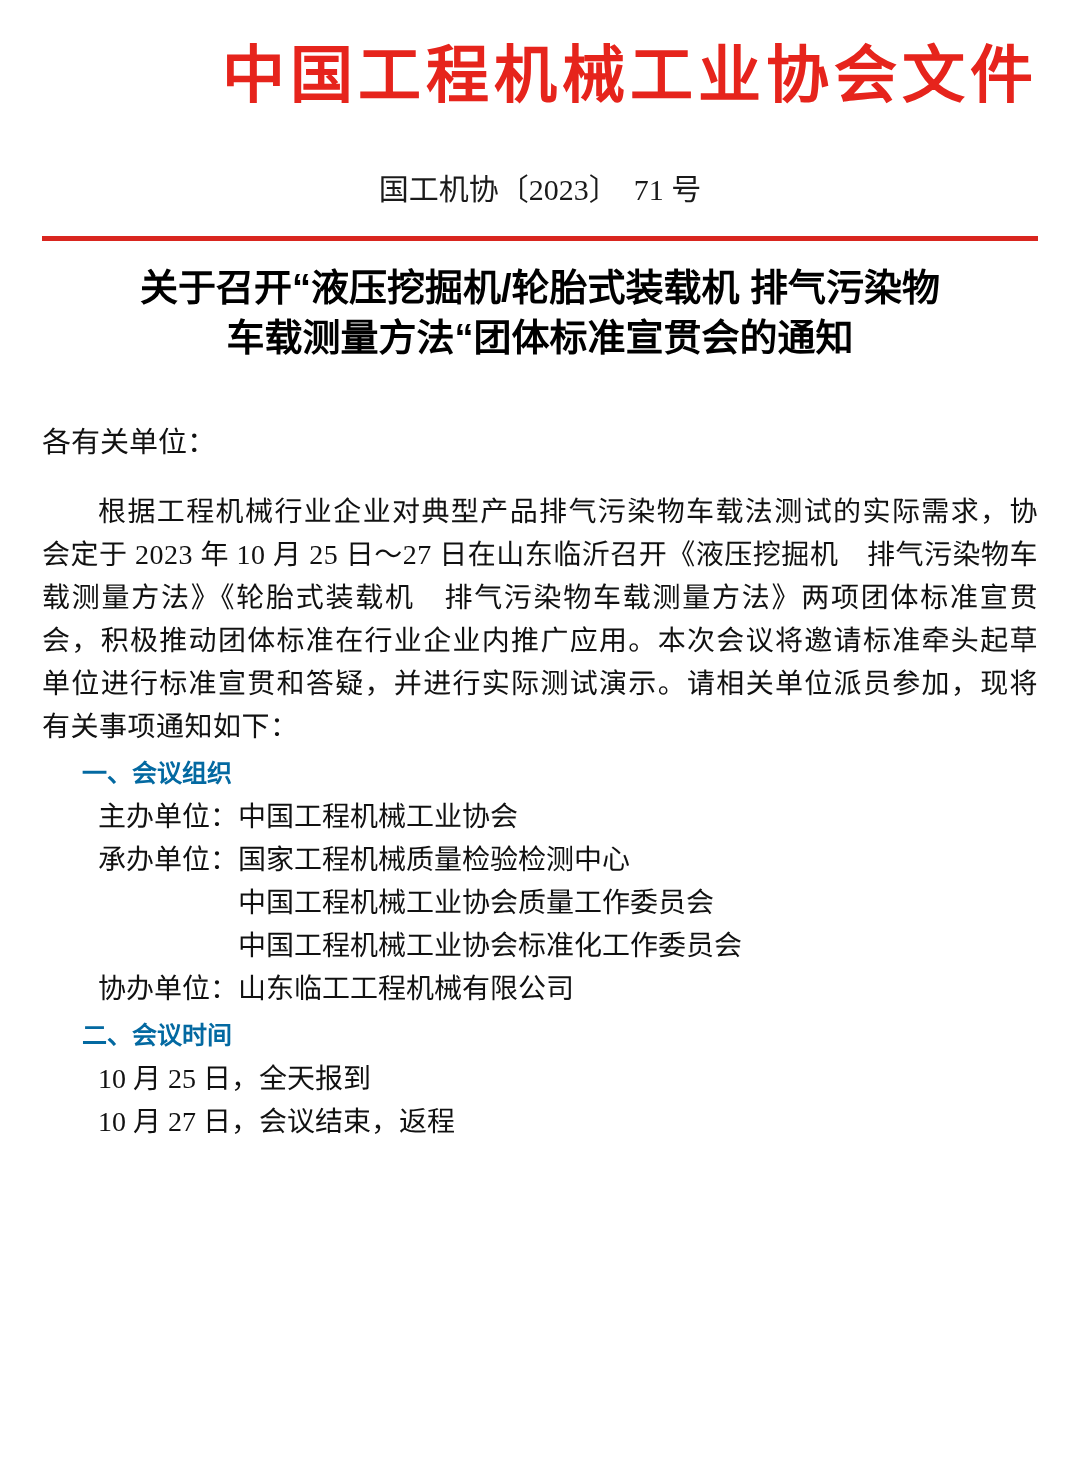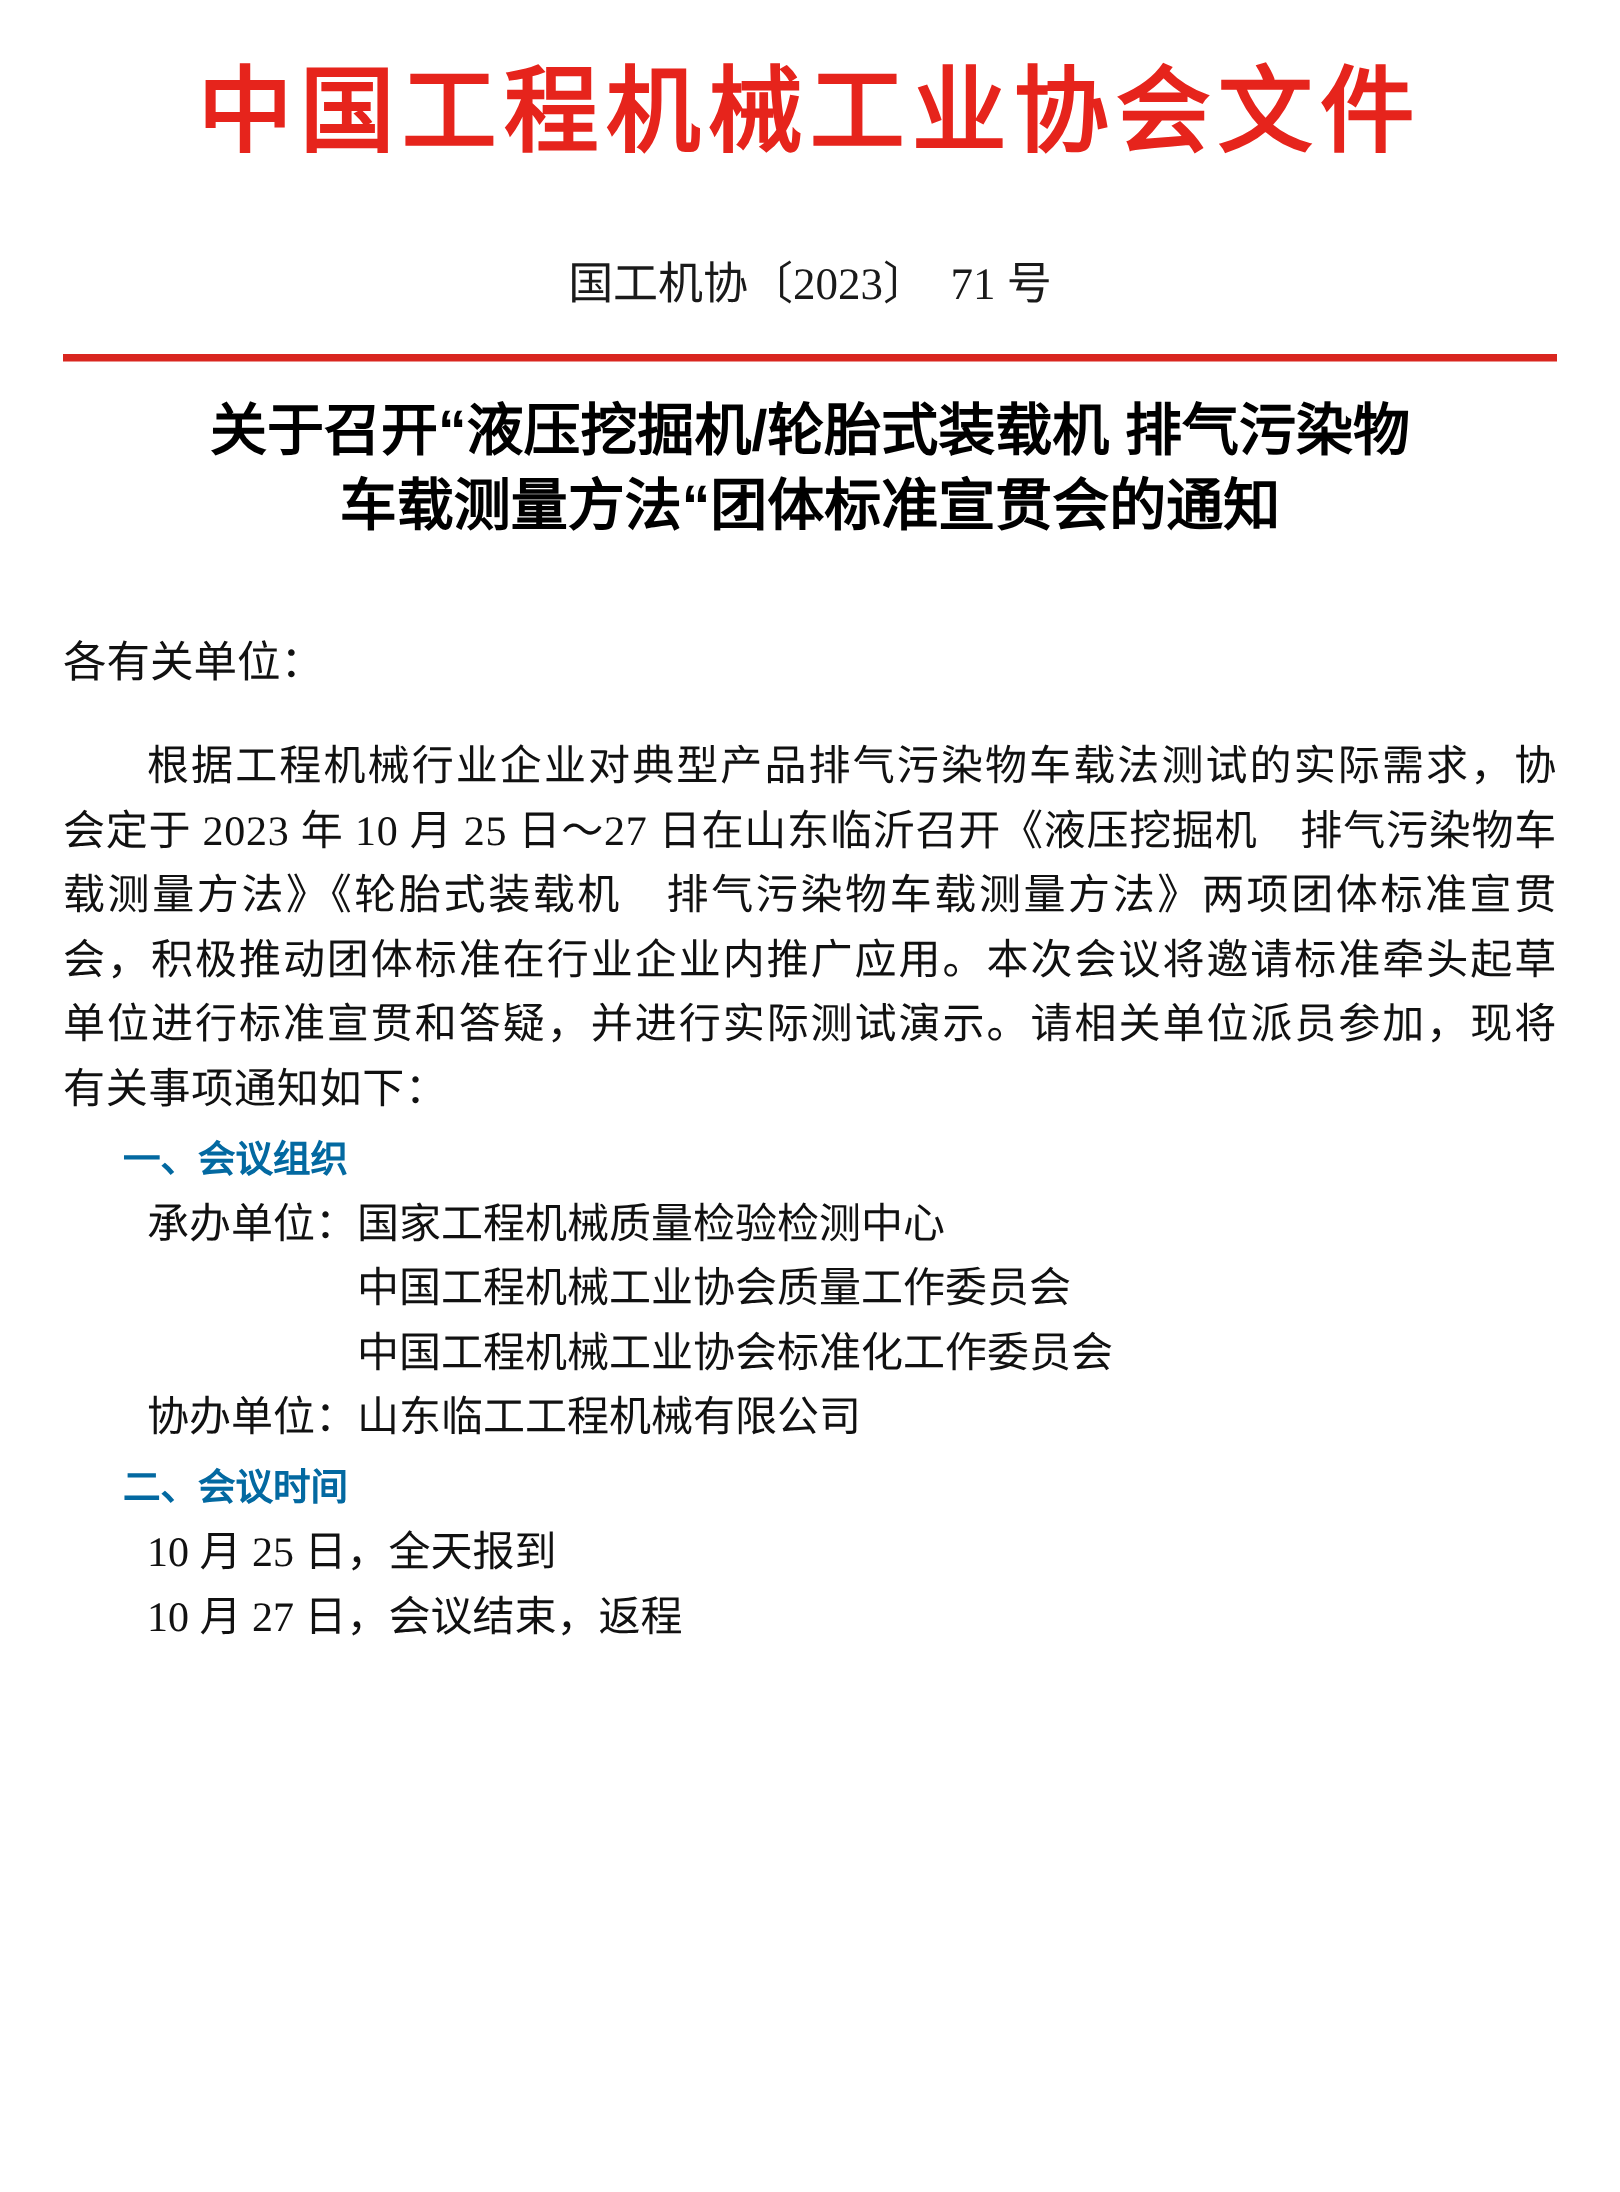--- a/index.html
+++ b/index.html
@@ -16,21 +16,21 @@
   }
   .page {
     box-sizing: border-box;
     width: 1080px;
     height: 1461px;
     padding: 0 42px;
     background: #ffffff;
   }
   .org-title {
     margin-top: 30px;
-    text-align: center;
+    text-align: right;
     font-family: "Liberation Sans", "DejaVu Sans", sans-serif;
     font-weight: bold;
     font-size: 63px;
     line-height: 90px;
     letter-spacing: 5px;
     color: #e6241c;
     white-space: nowrap;
   }
   .doc-number {
     margin-top: 52px;
@@ -105,20 +105,21 @@
   </h1>
 
   <div class="salutation">各有关单位：</div>
 
   <div class="body-paragraphs">
       <p class="para">根据工程机械行业企业对典型产品排气污染物车载法测试的实际需求，协会定于 2023 年 10 月 25 日～27 日在山东临沂召开《液压挖掘机　排气污染物车载测量方法》《轮胎式装载机　排气污染物车载测量方法》两项团体标准宣贯会，积极推动团体标准在行业企业内推广应用。本次会议将邀请标准牵头起草单位进行标准宣贯和答疑，并进行实际测试演示。请相关单位派员参加，现将有关事项通知如下：</p>
     </div>
 
   <div class="sections">
       <div class="section-heading">一、会议组织</div>
+      <div class="item-line"><span>主办单位：</span>中国工程机械工业协会</div>
       <div class="item-line"><span>承办单位：</span>国家工程机械质量检验检测中心</div>
       <div class="item-line cont">中国工程机械工业协会质量工作委员会</div>
       <div class="item-line cont">中国工程机械工业协会标准化工作委员会</div>
       <div class="item-line"><span>协办单位：</span>山东临工工程机械有限公司</div>
       <div class="section-heading">二、会议时间</div>
       <div class="item-line">10 月 25 日，全天报到</div>
       <div class="item-line">10 月 27 日，会议结束，返程</div>
     </div>
 
 </div>

